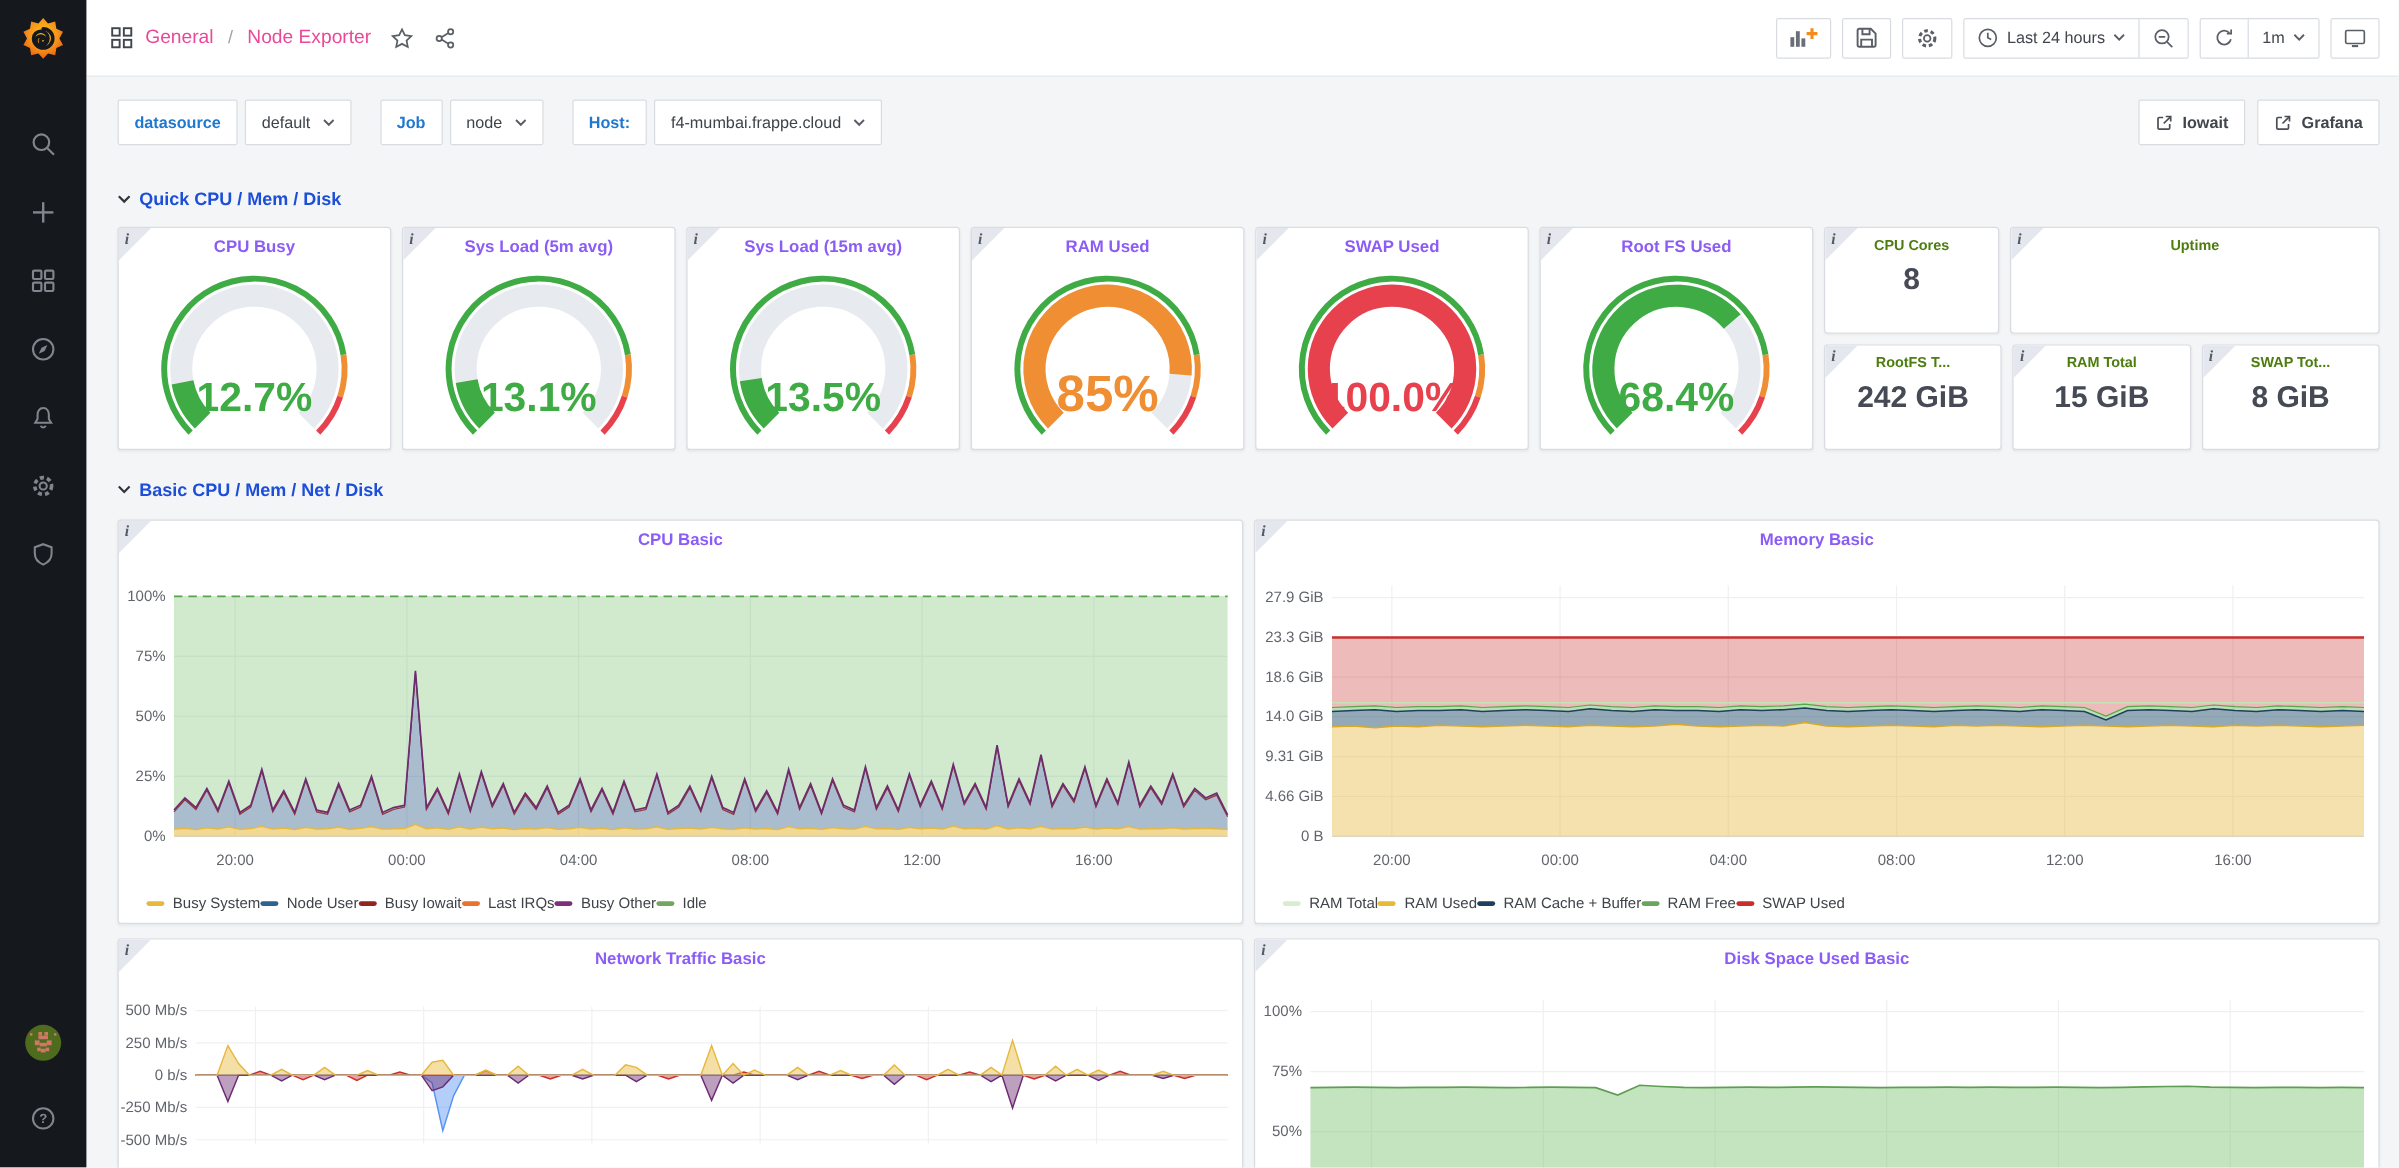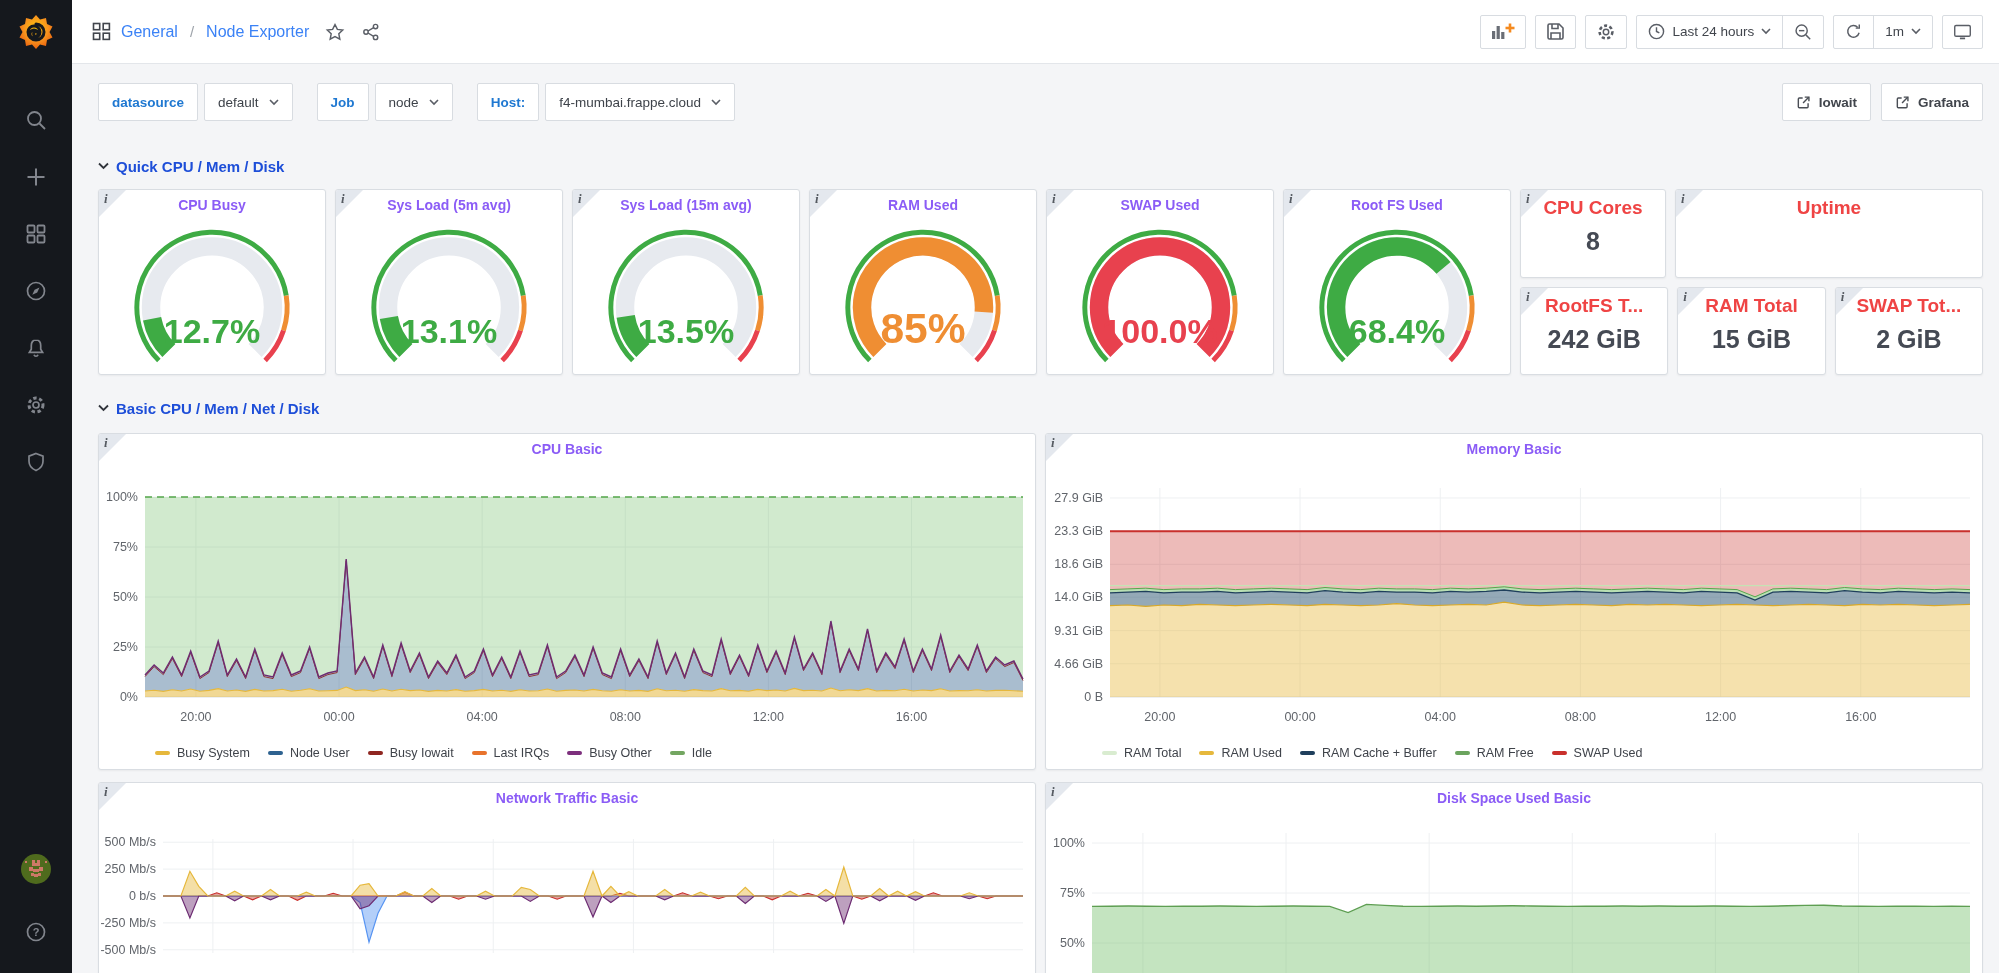--- a/index.html
+++ b/index.html
@@ -9,21 +9,21 @@
   .sidebar{position:absolute;left:0;top:0;width:72px;height:973px;background:#15181d;display:flex;flex-direction:column;align-items:center;z-index:5}
   .side-logo{margin-top:10px;width:44px;height:44px;cursor:pointer}
   .side-icons{margin-top:55px;display:flex;flex-direction:column;align-items:center;gap:35px}
   .side-ic{width:22px;height:22px;cursor:pointer;opacity:.85}
   .side-bottom{margin-top:auto;margin-bottom:30px;display:flex;flex-direction:column;align-items:center;gap:36px}
   
   .main{margin-left:72px}
   .topbar{height:64px;background:#fff;border-bottom:1px solid #e3e6ea;display:flex;align-items:center;padding:0 16px 0 20px}
   .crumb{display:flex;align-items:center;gap:10px}
   .crumb-ic{width:19px;height:19px}
-  .crumb-txt{font-size:16px;color:#3b82f6}
+  .crumb-txt{font-size:16px;color:#ec4899}
   .crumb-sep{color:#9ea3aa;font-size:15px;margin:0 2px}
   .crumb-btn{width:20px;height:20px;margin-left:6px;cursor:pointer}
   .toolbar{margin-left:auto;display:flex;align-items:flex-end;gap:9px}
   .tb-btn{height:34px;background:#fff;border:1px solid #d8dce1;border-radius:2px;display:flex;align-items:center;justify-content:center;padding:0 10px;cursor:pointer;color:#5a5e66;font-size:13.5px;gap:7px}
   .tb-group{display:flex;height:34px;border:1px solid #d8dce1;border-radius:2px;background:#fff}
   .tb-group .seg{display:flex;align-items:center;gap:7px;padding:0 11px;cursor:pointer;font-size:13.5px;color:#41454c}
   .tb-group .seg + .seg{border-left:1px solid #d8dce1}
   
   .content{padding:0 16px 0 26px}
   .filters{margin-top:19px;display:flex;align-items:center}
@@ -41,30 +41,30 @@
   .panel-title{height:28px;line-height:30px;text-align:center;font-size:14px;font-weight:700;color:#8b5cf6;white-space:nowrap;overflow:hidden;cursor:pointer}
   .info-corner{position:absolute;top:0;left:0;width:0;height:0;border-top:27px solid #e4e8ee;border-right:27px solid transparent;cursor:pointer}
   .info-corner span{position:absolute;top:-26px;left:5px;font:italic 700 13px "Liberation Serif",serif;color:#555a61}
   
   .gauge-row{margin-top:12px;display:grid;grid-template-columns:repeat(6,228px) 1fr;gap:9px;height:186px}
   .gauge-body{height:156px}
   .gauge-body svg{display:block;width:100%;height:100%}
   .stats-col{display:grid;grid-template-rows:1fr 1fr;gap:9px}
   .stats-sub1{display:grid;grid-template-columns:146px 1fr;gap:9px}
   .stats-sub2{display:grid;grid-template-columns:1fr 1fr 1fr;gap:9px}
-  .stat-title{margin-top:7px;text-align:center;font-size:19px;font-weight:700;color:#ef4444;white-space:nowrap;overflow:hidden;cursor:pointer}
+  .stat-title{margin-top:7px;text-align:center;font-size:12px;font-weight:700;color:#4d7c0f;white-space:nowrap;overflow:hidden;cursor:pointer}
   .stat-value{margin-top:8px;text-align:center;font-size:25px;font-weight:700;color:#454a54}
   
   .charts-row{display:grid;grid-template-columns:1fr 1fr;gap:9px}
   .row1{margin-top:14px;height:337px}
   .row2{margin-top:12px;height:335px}
   .chart-body{height:275px;position:relative;cursor:crosshair}
   .row2 .chart-body{height:307px}
   .chart-body svg{display:block}
-  .legend{display:flex;align-items:center;gap:18px;padding-left:56px;height:32px}
+  .legend{display:flex;align-items:center;padding-left:23px;height:32px}
   .legend-item{display:flex;align-items:center;gap:7px;font-size:12.5px;color:#3f434a;cursor:pointer}
   .legend-swatch{width:15px;height:4px;border-radius:2px}
 </style>
 </head>
 <body>
 
 <nav class="sidebar">
   <div class="side-logo">
     <svg viewBox="0 0 44 44">
       <defs>
@@ -436,21 +436,21 @@
                 <span>i</span>
               </div>
               <div class="stat-title">RAM Total</div>
               <div class="stat-value">15 GiB</div>
             </div>
             <div class="panel">
               <div class="info-corner">
                 <span>i</span>
               </div>
               <div class="stat-title">SWAP Tot...</div>
-              <div class="stat-value">2 GiB</div>
+              <div class="stat-value">8 GiB</div>
             </div>
           </div>
       </div>
     </div>
 
     <div class="section-h sec2">
       <svg width="11" height="8" viewBox="0 0 11 8" fill="none" stroke="#30343b" stroke-width="1.8">
           <polyline points="1,1.5 5.5,6 10,1.5"></polyline>
         </svg>
       <span>Basic CPU / Mem / Net / Disk</span>

